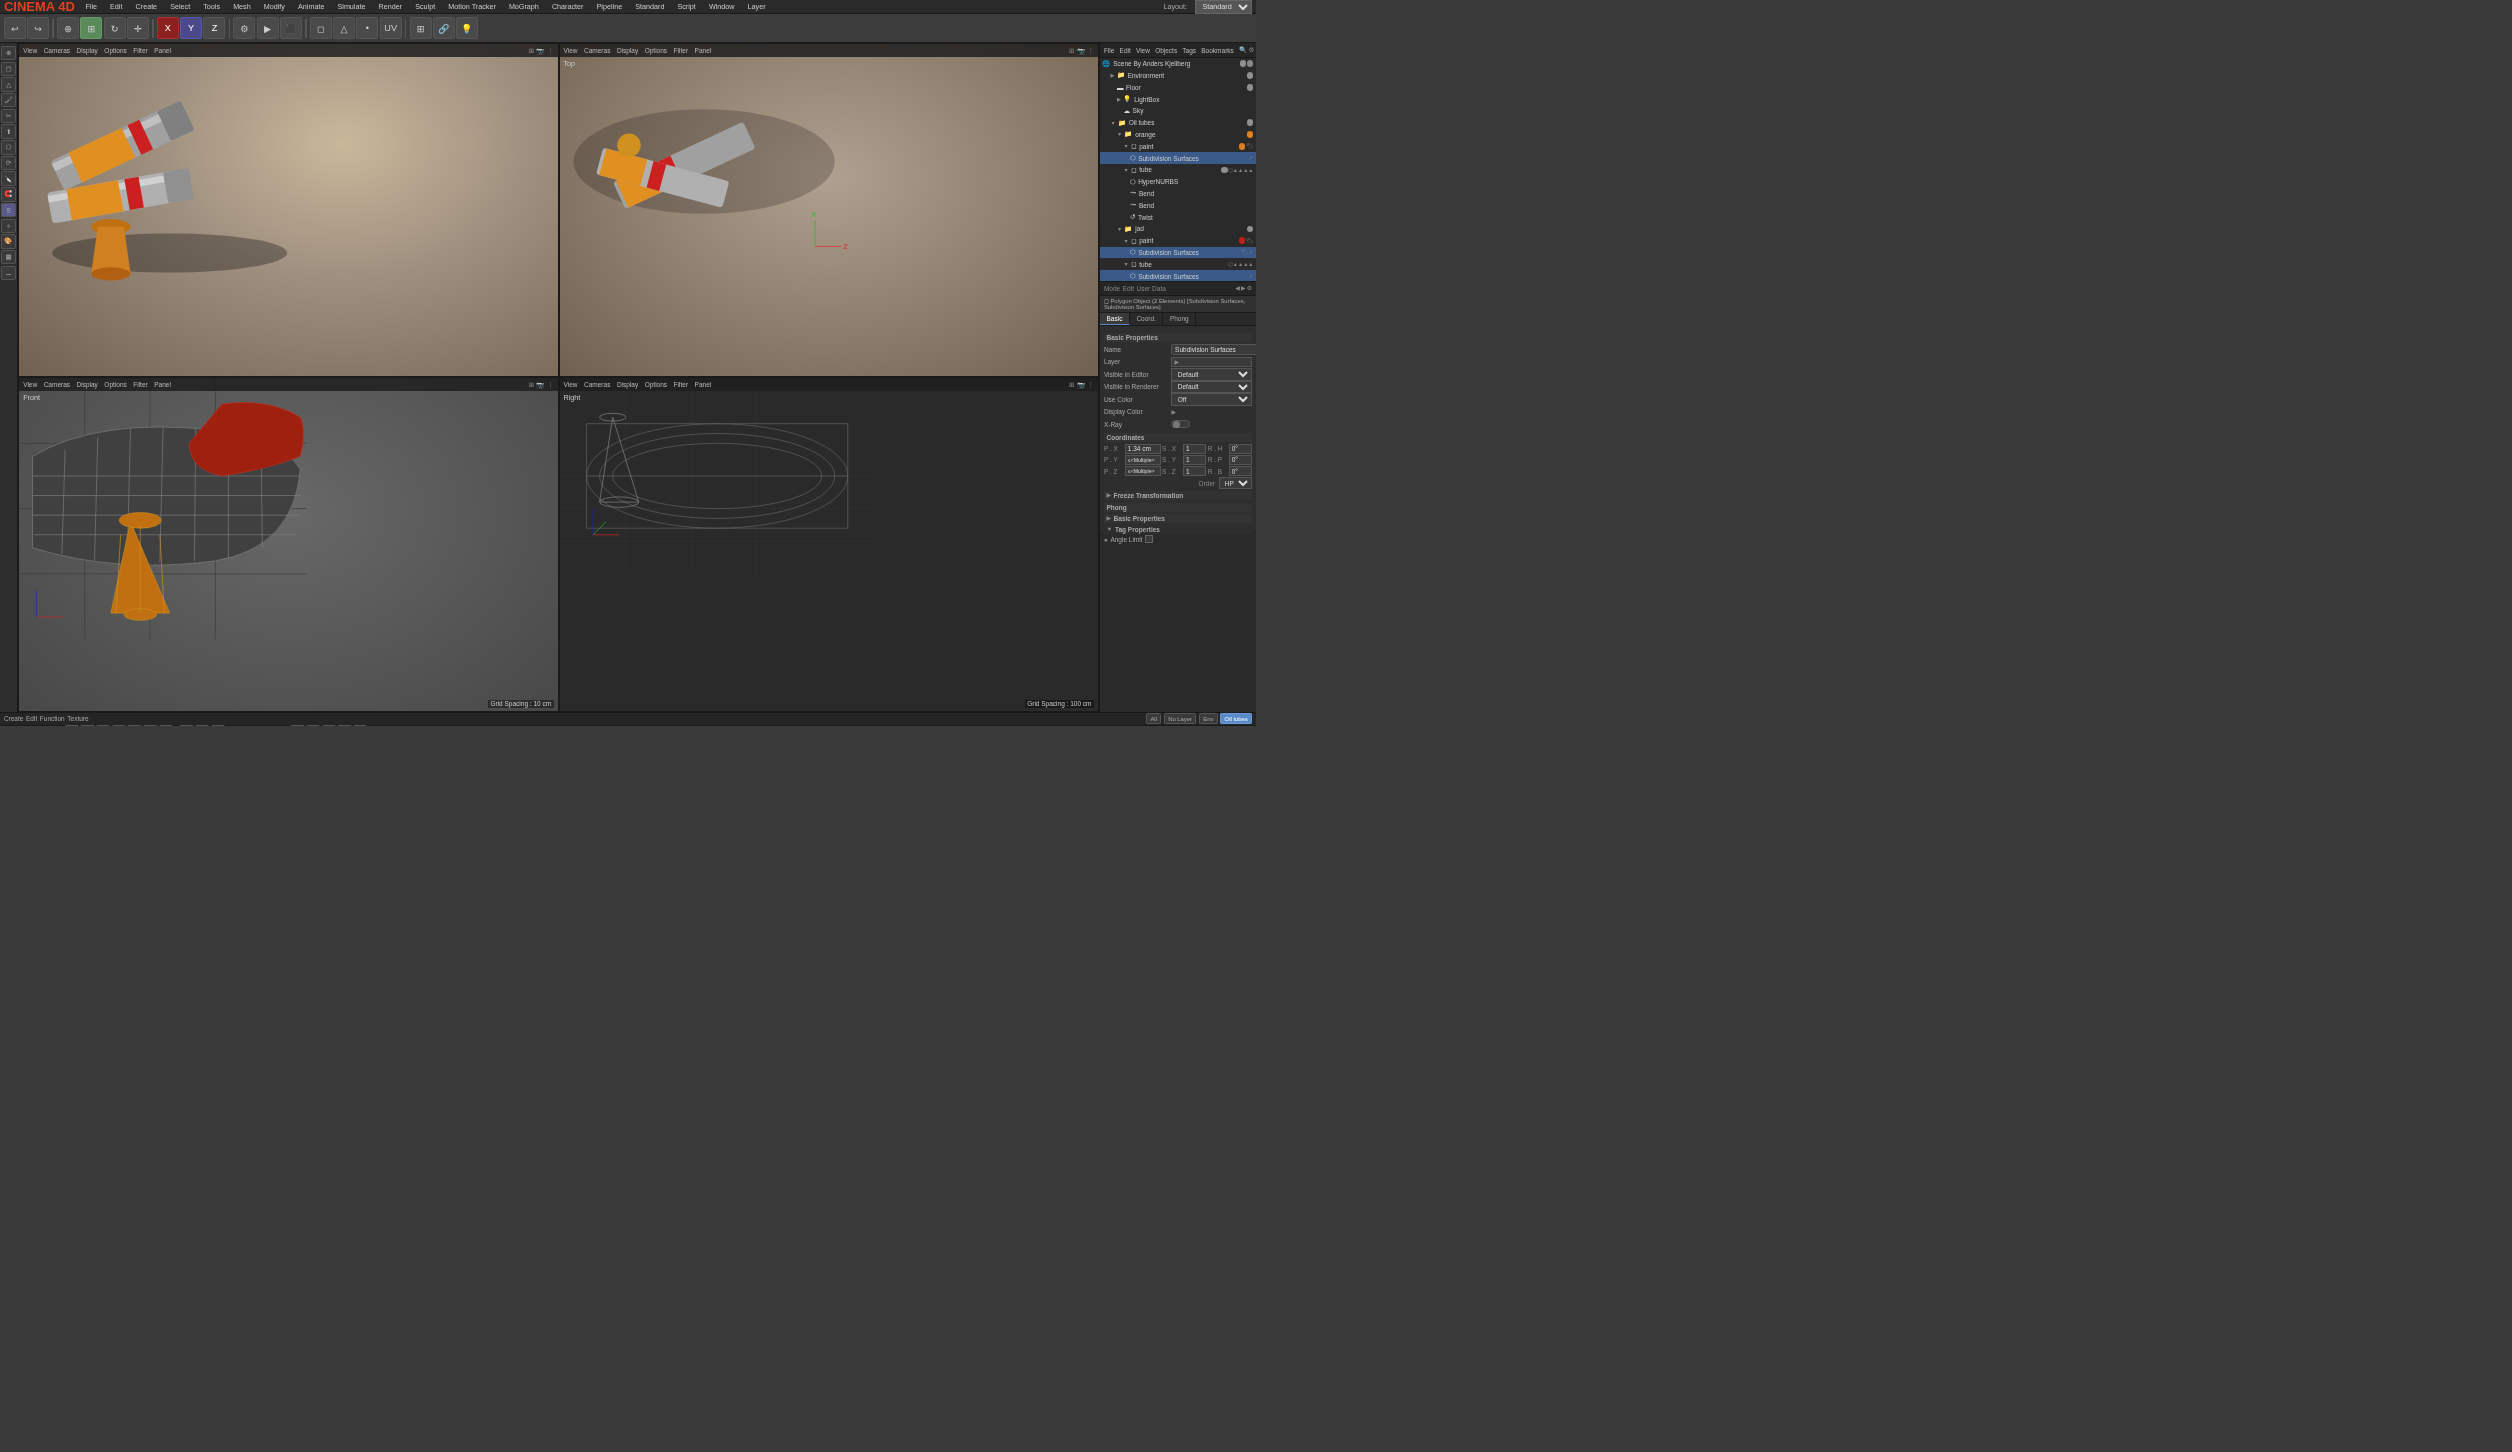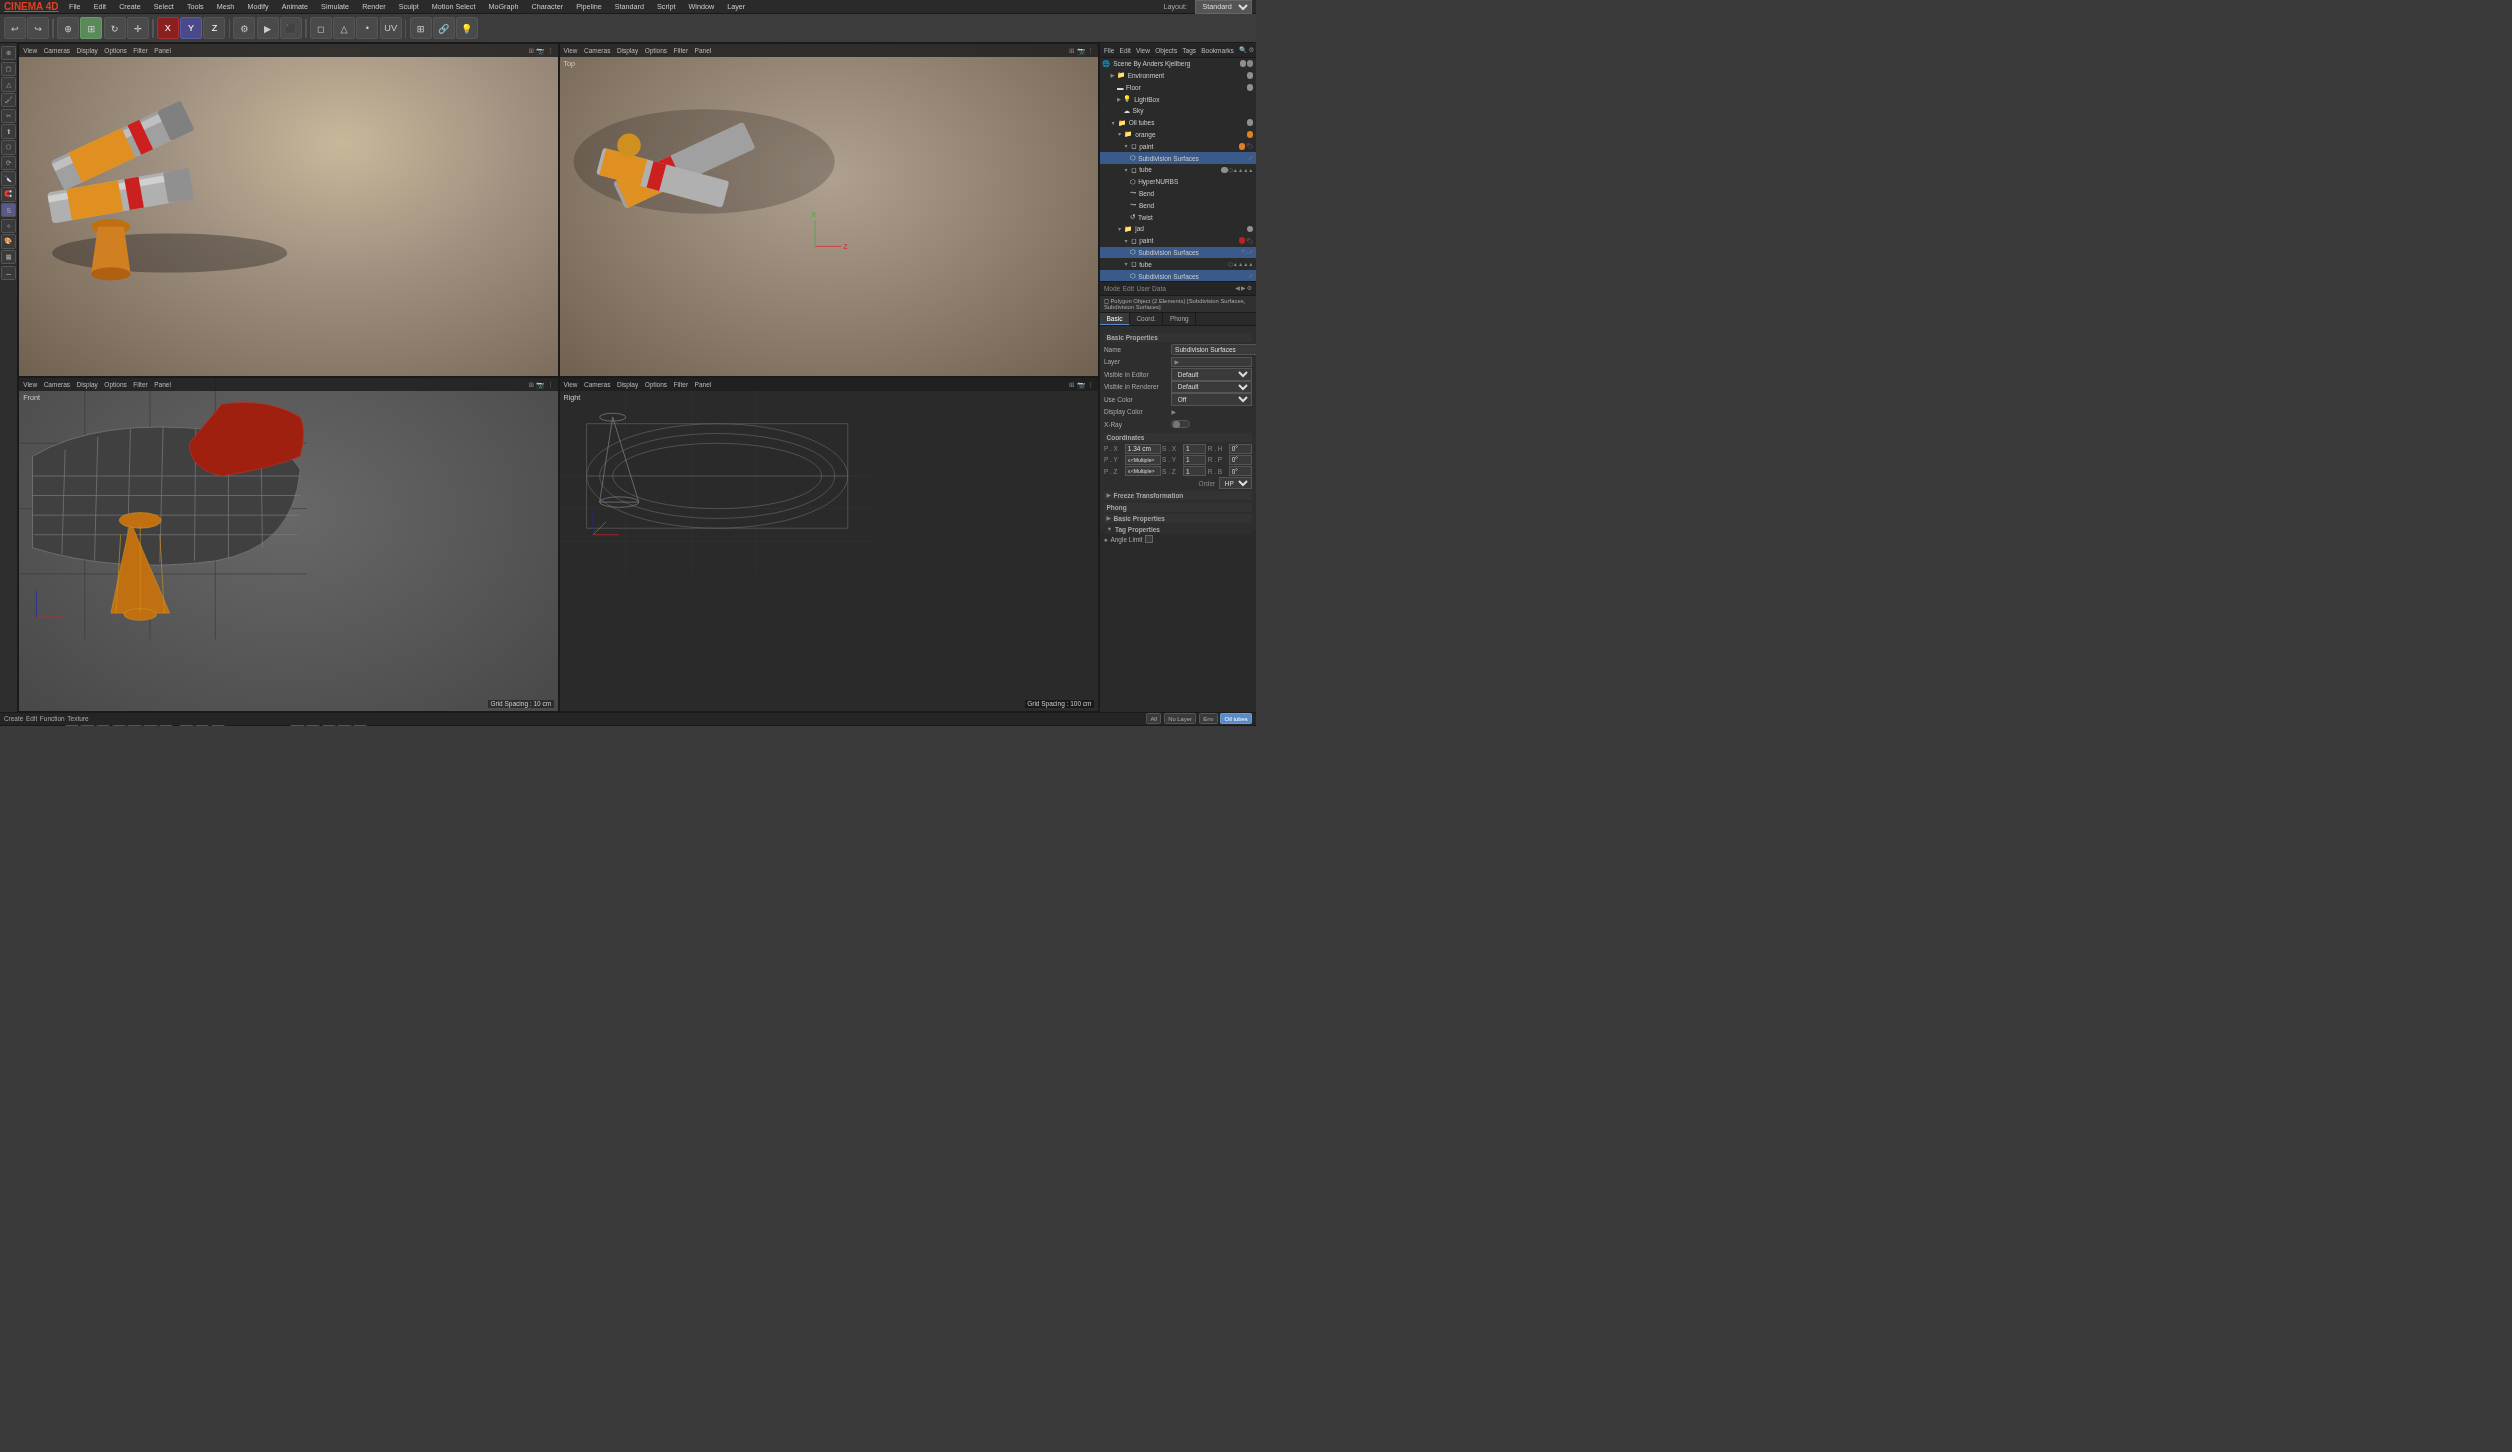--- a/index.html
+++ b/index.html
@@ -425,33 +425,33 @@
       background: #3a3a3a;
       border: 0.7px solid #555;
       border-radius: 1.3px;
       position: relative;
     }
   </style>
 </head>
 <body>
 
 <div class="top-menu-bar">
-  <span style="color:#e04020;font-weight:bold;font-size:10px;text-decoration:underline;">CINEMA 4D</span>
+  <span style="color:#e04020;font-weight:bold;font-size:13px;">CINEMA 4D</span>
   <span class="menu-item">File</span>
   <span class="menu-item">Edit</span>
   <span class="menu-item">Create</span>
   <span class="menu-item">Select</span>
   <span class="menu-item">Tools</span>
   <span class="menu-item">Mesh</span>
   <span class="menu-item">Modify</span>
   <span class="menu-item">Animate</span>
   <span class="menu-item">Simulate</span>
   <span class="menu-item">Render</span>
   <span class="menu-item">Sculpt</span>
-  <span class="menu-item">Motion Select</span>
+  <span class="menu-item">Motion Tracker</span>
   <span class="menu-item">MoGraph</span>
   <span class="menu-item">Character</span>
   <span class="menu-item">Pipeline</span>
   <span class="menu-item">Standard</span>
   <span class="menu-item">Script</span>
   <span class="menu-item">Window</span>
   <span class="menu-item">Layer</span>
   <span class="layout-label">Layout:</span>
   <select class="layout-dropdown">
     <option>Standard</option>

